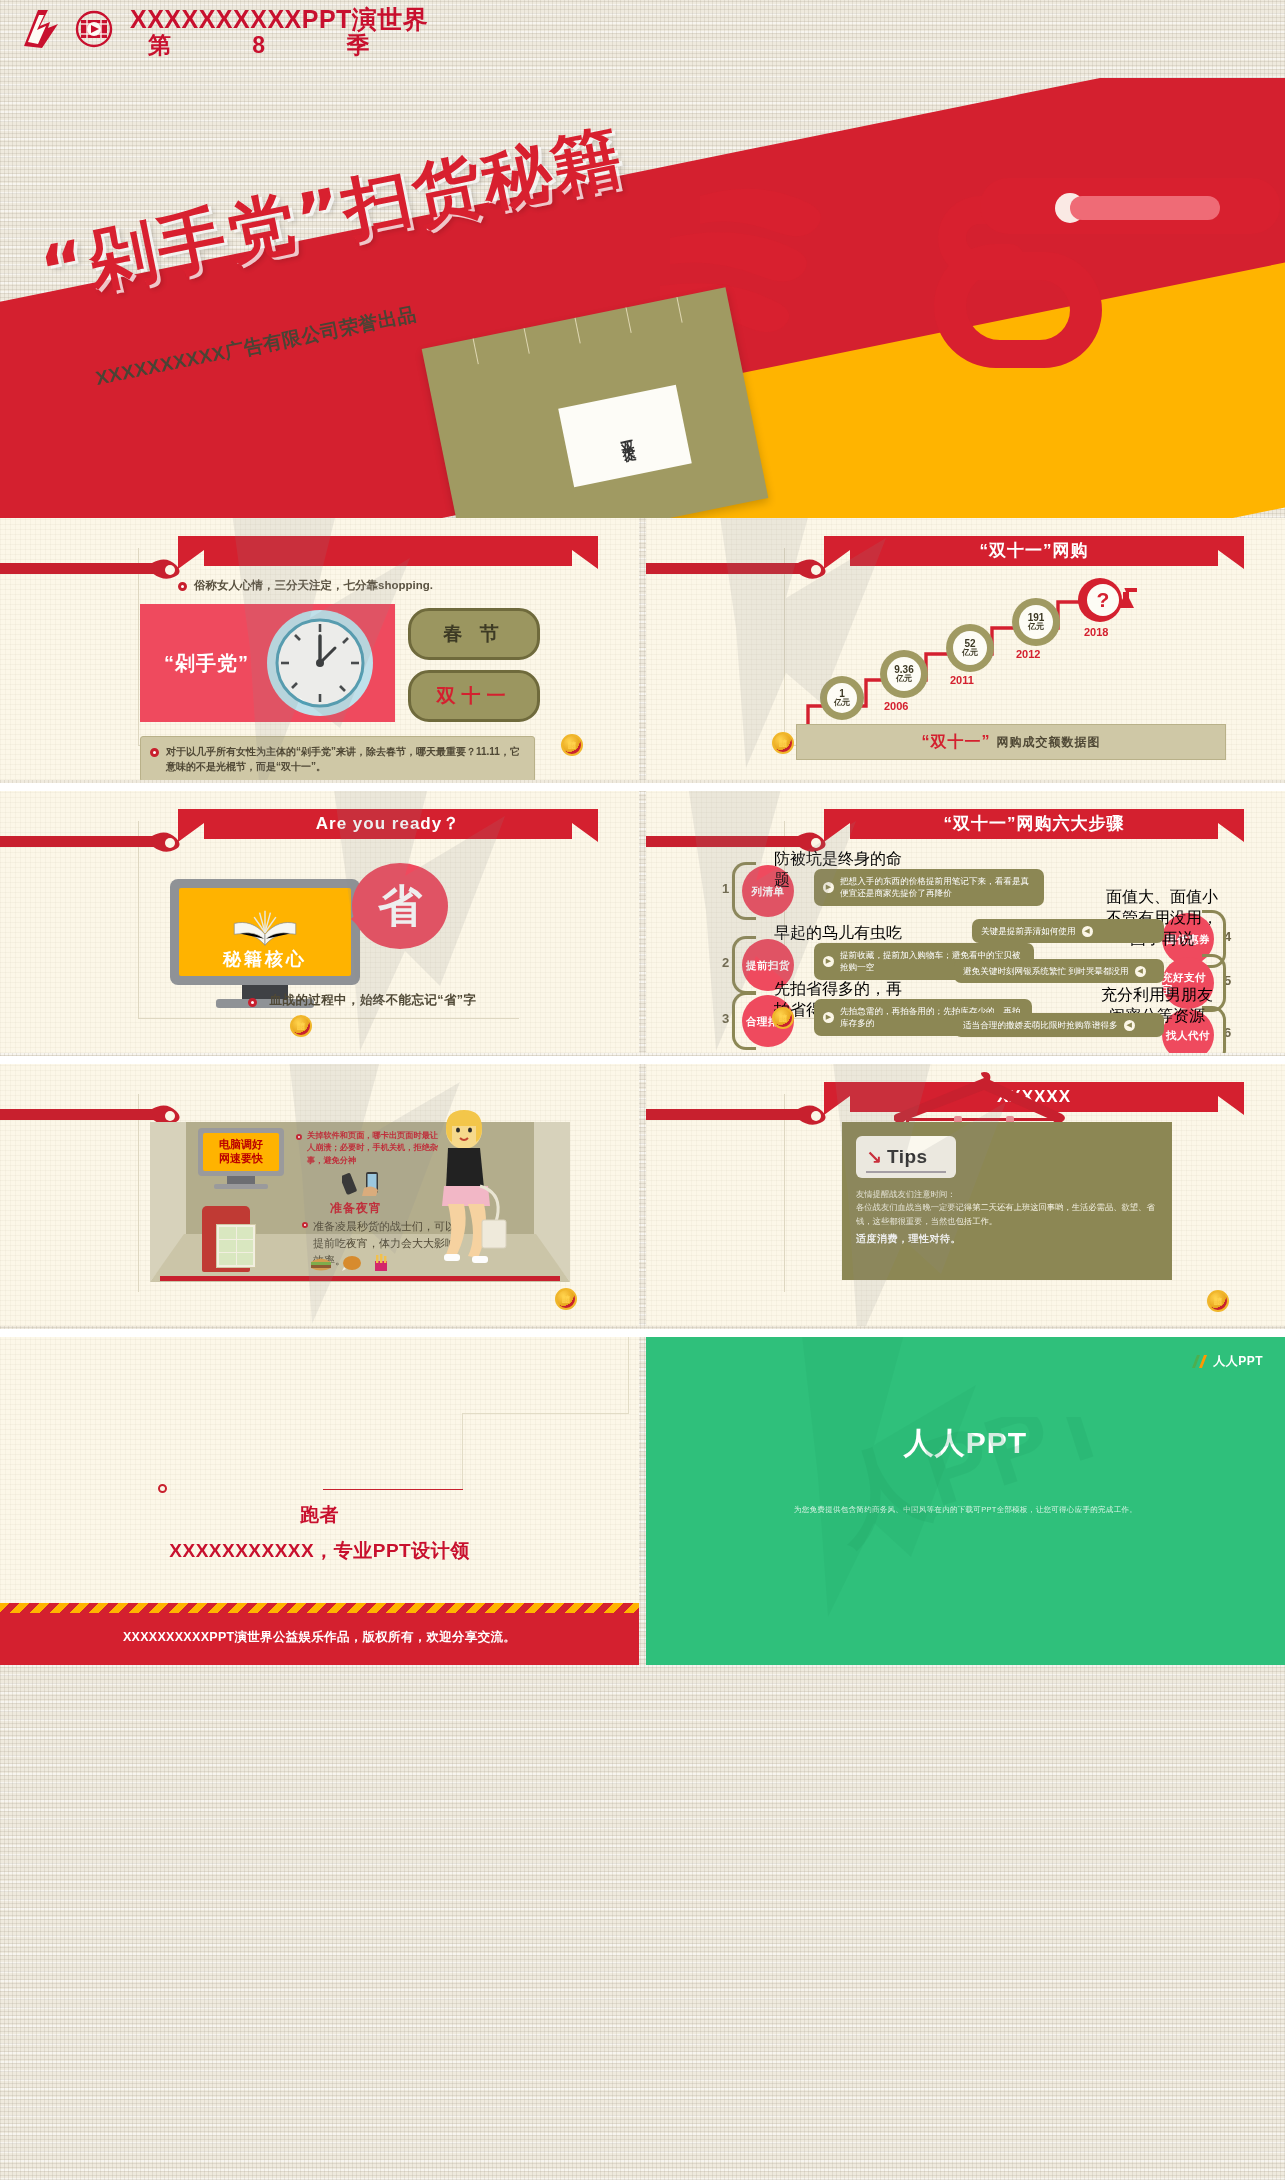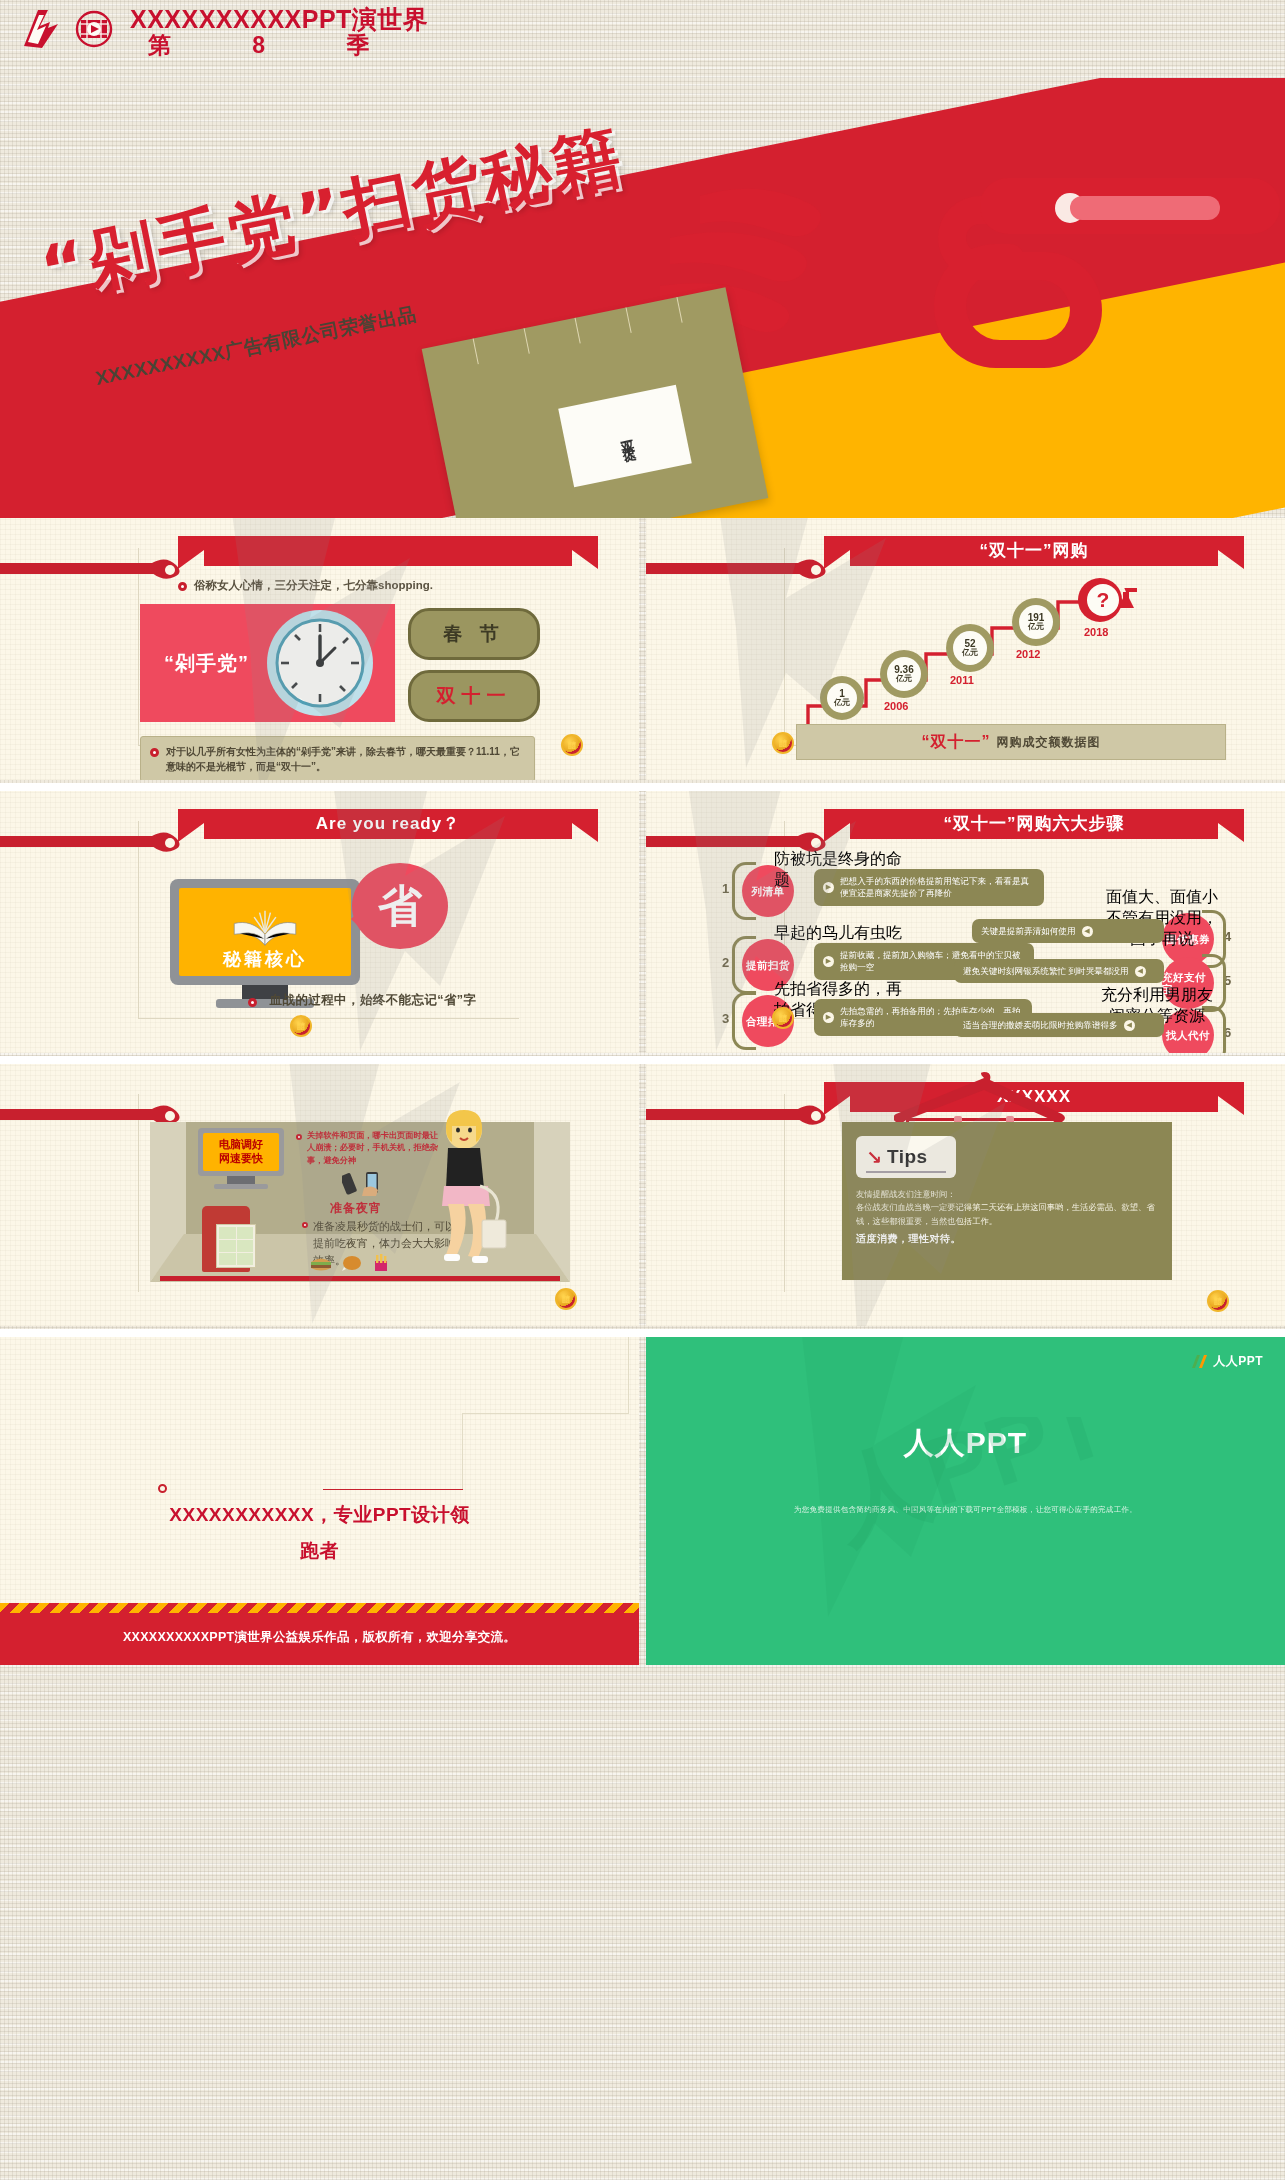--- a/index.html
+++ b/index.html
@@ -821,22 +821,22 @@
       <div class="slide" style="height:328px">
         <div class="linen-soft"></div>
         <div class="s7-path">
           <div class="a"></div>
             <div class="b"></div>
             <div class="c"></div>
             <div class="d"></div>
         </div>
         <div class="s7-dot"></div>
         <div class="s7-txt">
+          <div>跑者</div>
           <div>XXXXXXXXXXX，专业PPT设计领</div>
-          <div>跑者</div>
         </div>
         <div class="foot">
           <div class="zig"></div>
           <p>XXXXXXXXXXPPT演世界公益娱乐作品，版权所有，欢迎分享交流。</p>
         </div>
       </div>
 
       <div class="slide s8" style="height:328px">
         <svg class="wm" viewBox="0 0 250 290">
           <path d="M35 0 L140 0 L108 118 L210 58 L145 230 L108 196 L62 290 L52 150 Z" fill="#1e9b60"></path>

